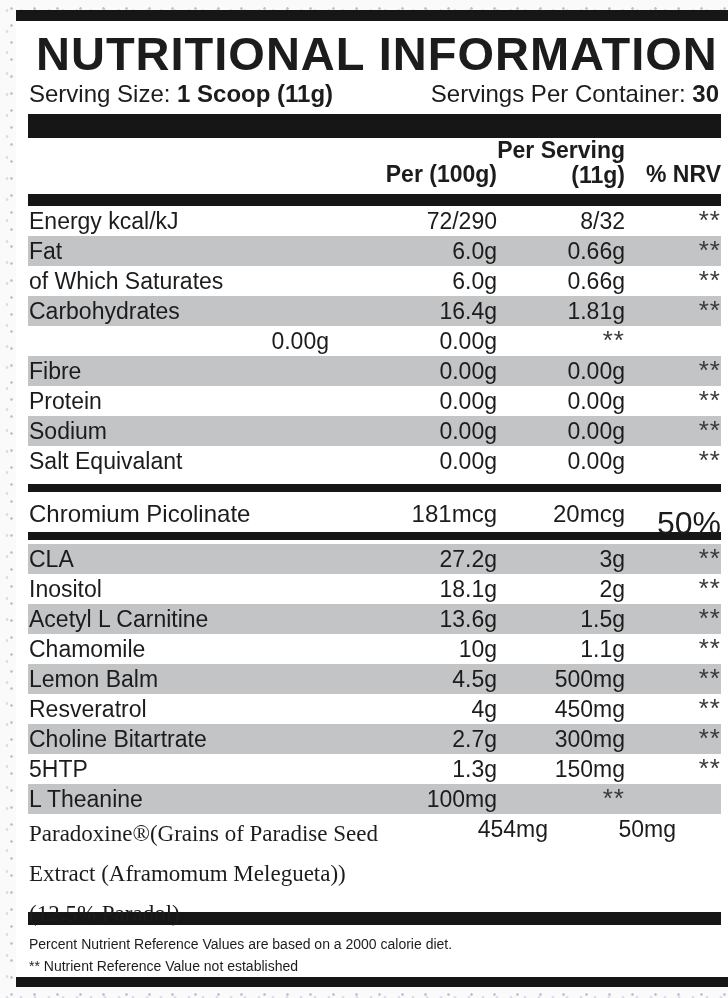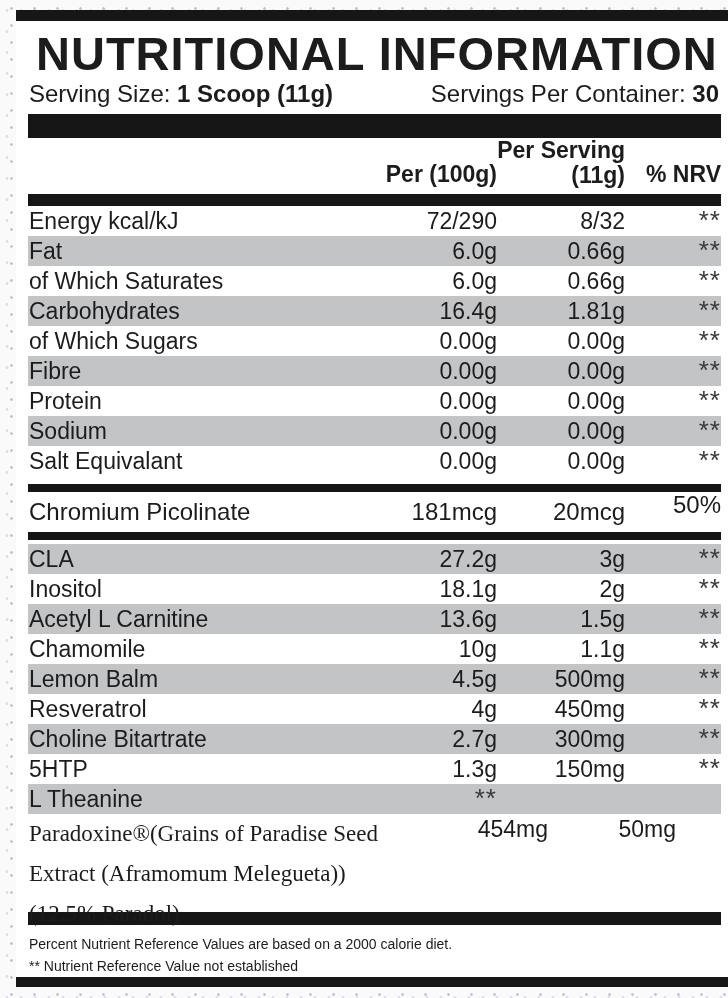--- a/index.html
+++ b/index.html
@@ -66,21 +66,21 @@
   .row.shaded{ background:var(--shaded-row); }
   .c-name{ padding-left:1px; white-space:nowrap; }
   .c-v1,.c-v2{ text-align:right; }
   .c-nrv{
     text-align:right; align-self:start;
     font-size:26px; line-height:22px; padding-top:3px;
     letter-spacing:1px; color:var(--muted);
   }
   .sect-gap{ height:8px; }
   .chromium{ height:38px; font-size:24px; line-height:38px; margin:1px 0; }
-  .chromium .c-nrv{ font-size:24px; color:var(--text); line-height:24px; padding-top:0; letter-spacing:0; }
+  .chromium .c-nrv{ font-size:32px; color:var(--text); line-height:24px; padding-top:18px; letter-spacing:0; }
   .after-chromium{ height:4px; }
 
   .para-row{ min-height:98px; align-items:start; font-size:23px; line-height:30px; }
   .para-name{ width:352px; white-space:normal; line-height:40px;font-family:Liberation Serif, serif; }
   .para-row .c-v1,.para-row .c-v2{ line-height:30px; }
 
   .footer{ margin-top:8px; font-size:14px; line-height:22px; padding-left:1px; }
 </style>
 </head>
 <body>
@@ -134,21 +134,20 @@
     <div class="c-v2">0.66g</div>
     <div class="c-nrv">**</div>
   </div>
         <div class="grid row shaded">
     <div class="c-name">Carbohydrates</div>
     <div class="c-v1">16.4g</div>
     <div class="c-v2">1.81g</div>
     <div class="c-nrv">**</div>
   </div>
         <div class="grid row">
-    <div class="c-name">of Which Sugars</div>
     <div class="c-v1">0.00g</div>
     <div class="c-v2">0.00g</div>
     <div class="c-nrv">**</div>
   </div>
         <div class="grid row shaded">
     <div class="c-name">Fibre</div>
     <div class="c-v1">0.00g</div>
     <div class="c-v2">0.00g</div>
     <div class="c-nrv">**</div>
   </div>
@@ -229,20 +228,21 @@
     <div class="c-nrv">**</div>
   </div>
         <div class="grid row">
     <div class="c-name">5HTP</div>
     <div class="c-v1">1.3g</div>
     <div class="c-v2">150mg</div>
     <div class="c-nrv">**</div>
   </div>
         <div class="grid row shaded">
     <div class="c-name">L Theanine</div>
+    <div class="c-v2">100mg</div>
     <div class="c-nrv">**</div>
   </div>
       </div>
 
     <div class="grid row para-row">
       <div class="c-name para-name">Paradoxine®(Grains of Paradise Seed Extract (Aframomum Melegueta))(12.5% Paradol)</div>
       <div class="c-v1">454mg</div>
       <div class="c-v2">50mg</div>
       <div class="c-nrv">**</div>
     </div>

